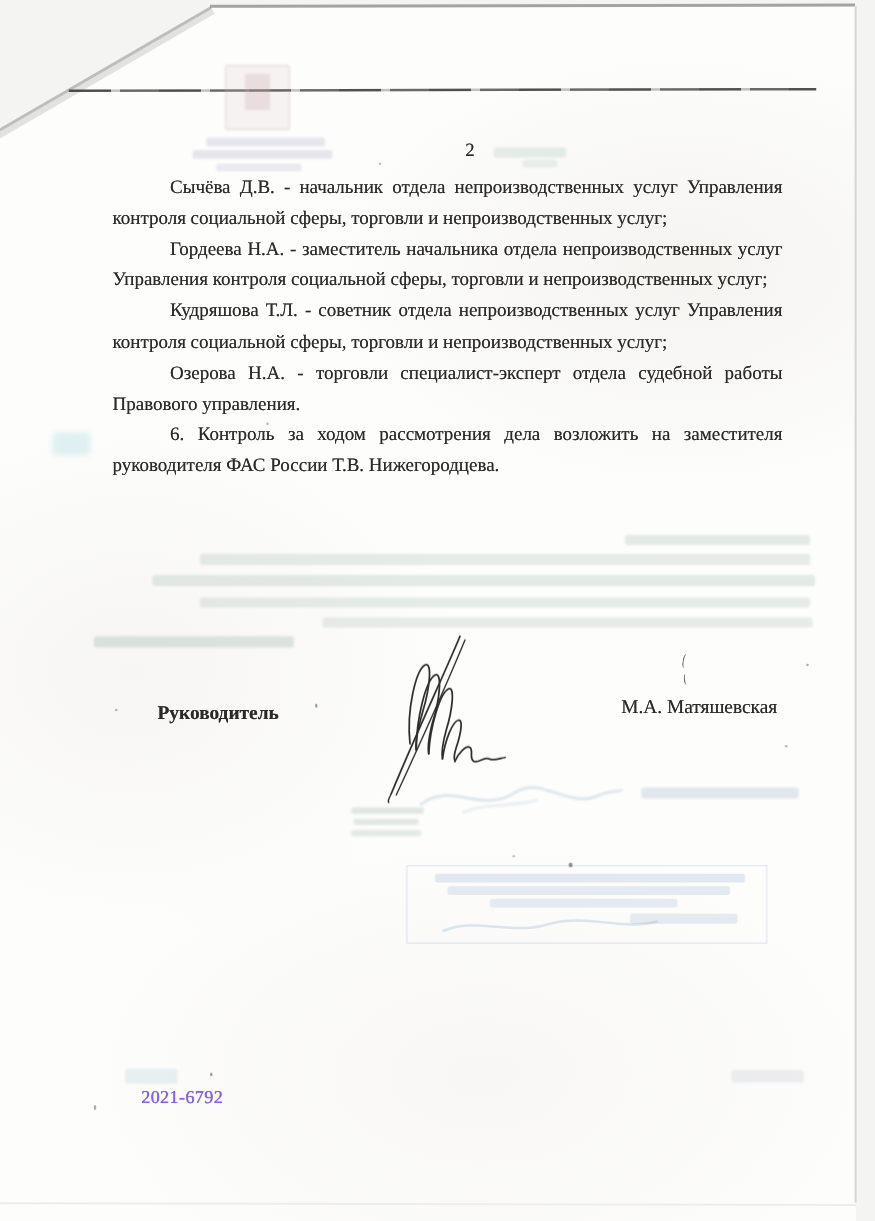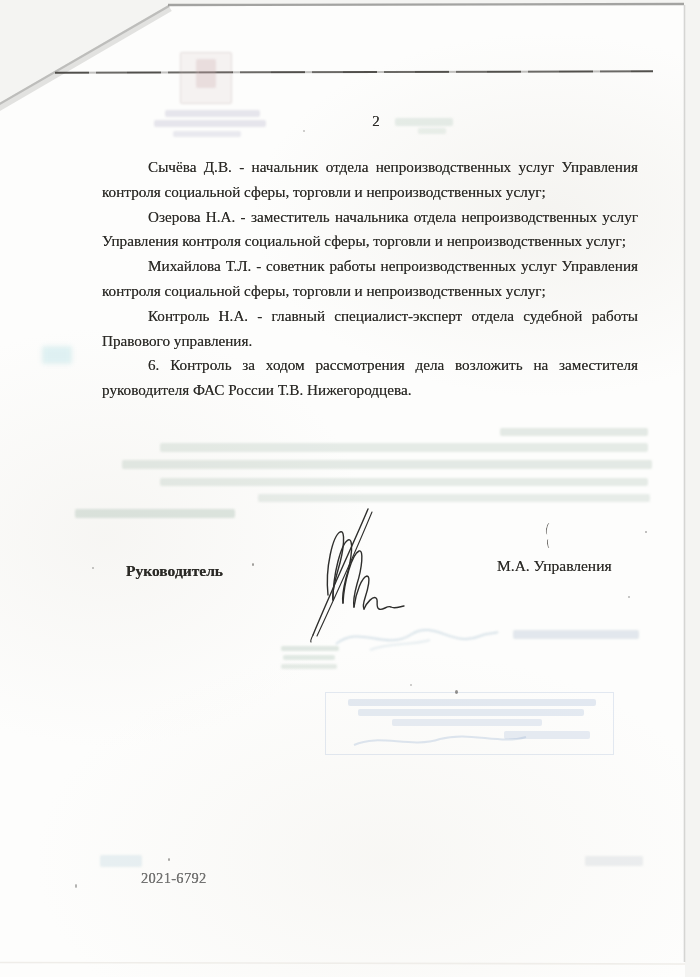--- a/index.html
+++ b/index.html
@@ -22,43 +22,42 @@
   }
   .edges{position:absolute;inset:0;pointer-events:none;}
   
   .rule{
     position:absolute;left:55px;top:71px;width:598px;height:2px;
     background:repeating-linear-gradient(90deg,
       rgba(58,56,52,.88) 0 34px, rgba(58,56,52,.30) 34px 41px, rgba(58,56,52,.75) 41px 72px);
     transform:rotate(-.12deg);
   }
   .body-text{
-    position:absolute;left:102px;top:138px;width:536px;
+    position:absolute;left:90px;top:138px;width:536px;
     font-size:15.2px;line-height:24.8px;
     color:#2b2a26;text-align:justify;
     text-shadow:0 0 .5px rgba(43,42,38,.7);
-    margin-top:17px;
   }
   .body-text p{margin:0;text-indent:46px;}
   .pageno{
     position:absolute;left:366px;top:113px;width:20px;
     font-size:15px;color:#2b2a26;text-align:center;
     text-shadow:0 0 .5px rgba(43,42,38,.7);
   }
   .sig-role{
     position:absolute;left:126px;top:562px;
     font-size:15.5px;color:#2b2a26;text-shadow:0 0 .5px rgba(43,42,38,.7);font-weight:bold;
   }
   .sig-name{
     position:absolute;left:497px;top:557px;
     font-size:15.5px;color:#2b2a26;text-shadow:0 0 .5px rgba(43,42,38,.7);
   }
   .footer-code{
-    position:absolute;left:141px;top:870px;
-    font-size:14.5px;letter-spacing:.3px;color:#737373;
+    position:absolute;left:113px;top:870px;
+    font-size:14.5px;letter-spacing:.3px;color:#8b5cf6;
     text-shadow:0 0 .6px rgba(43,42,38,.8);
   }
   .sig-svg{position:absolute;left:294px;top:503px;}
   
   .bleed{position:absolute;pointer-events:none;filter:blur(1px);}
   .bleed-bar{position:absolute;border-radius:2px;}
   .stampbox{
     position:absolute;left:325px;top:692px;width:287px;height:61px;
     border:1.5px solid rgba(150,175,210,.26);filter:blur(.6px);
   }
@@ -89,23 +88,23 @@
     <div class="bleed-bar" style="left:154px;top:120px;width:112px;height:7px;background:rgba(178,176,200,.30);"></div>
     <div class="bleed-bar" style="left:173px;top:131px;width:68px;height:6px;background:rgba(178,176,200,.26);"></div>
     <div class="bleed-bar" style="left:395px;top:118px;width:58px;height:8px;background:rgba(160,190,170,.24);"></div>
     <div class="bleed-bar" style="left:418px;top:128px;width:28px;height:6px;background:rgba(160,190,170,.20);"></div>
   </div>
 
   <div class="pageno">2</div>
 
   <div class="body-text">
     <p>Сычёва Д.В. - начальник отдела непроизводственных услуг Управления контроля социальной сферы, торговли и непроизводственных услуг;</p>
-    <p>Озерова Н.А. - заместитель начальника отдела непроизводственных услуг Управления контроля социальной сферы, торговли и непроизводственных услуг;</p>
-    <p>Михайлова Т.Л. - советник работы непроизводственных услуг Управления контроля социальной сферы, торговли и непроизводственных услуг;</p>
-    <p>Контроль Н.А. - главный специалист-эксперт отдела судебной работы Правового управления.</p>
+    <p>Гордеева Н.А. - заместитель начальника отдела непроизводственных услуг Управления контроля социальной сферы, торговли и непроизводственных услуг;</p>
+    <p>Кудряшова Т.Л. - советник отдела непроизводственных услуг Управления контроля социальной сферы, торговли и непроизводственных услуг;</p>
+    <p>Озерова Н.А. - торговли специалист-эксперт отдела судебной работы Правового управления.</p>
     <p>6. Контроль за ходом рассмотрения дела возложить на заместителя руководителя ФАС России Т.В. Нижегородцева.</p>
   </div>
 
   <div class="bleed">
     <div class="bleed-bar" style="left:500px;top:428px;width:148px;height:8px;background:rgba(155,179,164,.26);"></div>
     <div class="bleed-bar" style="left:160px;top:443px;width:488px;height:9px;background:rgba(155,179,164,.24);"></div>
     <div class="bleed-bar" style="left:122px;top:460px;width:530px;height:9px;background:rgba(155,179,164,.26);"></div>
     <div class="bleed-bar" style="left:160px;top:478px;width:488px;height:8px;background:rgba(155,179,164,.24);"></div>
     <div class="bleed-bar" style="left:258px;top:494px;width:392px;height:8px;background:rgba(155,179,164,.22);"></div>
     <div class="bleed-bar" style="left:75px;top:509px;width:160px;height:9px;background:rgba(150,175,160,.30);"></div>
@@ -118,21 +117,21 @@
     <path d="M 74,6 C 65,28 38,86 19,132"></path>
     <path d="M 78,9 C 68,33 42,92 23,133" stroke-width="1.1"></path>
     <path d="M 19,132 C 17,136 16,138 17,139" stroke-width="1.1"></path>
     <path d="M 34,92 C 31,64 39,33 46,29 C 52,26 50,47 44,67 C 40,81 38,91 39,97"></path>
     <path d="M 39,97 C 39,71 47,41 54,37 C 60,34 58,56 52,75 C 49,87 48,95 49,100"></path>
     <path d="M 49,100 C 50,79 58,51 65,48 C 70,46 68,65 63,81 C 60,92 59,99 60,104"></path>
     <path d="M 60,104 C 62,89 68,74 73,73 C 77,73 74,86 71,95 C 69,101 69,104 70,106"></path>
     <path d="M 70,106 C 73,99 79,93 82,95 C 85,97 81,104 85,106 C 89,108 93,102 97,104 C 100,106 105,104 110,103"></path>
   </svg>
 
-  <div class="sig-name">М.А. Управления</div>
+  <div class="sig-name">М.А. Матяшевская</div>
 
   <div class="squiggle" style="left:546px;top:523px;width:4px;height:12px;transform:rotate(10deg);"></div>
   <div class="squiggle" style="left:547px;top:539px;width:3px;height:9px;transform:rotate(-6deg);"></div>
 
   <div class="bleed">
     <svg width="170" height="45" viewBox="0 0 170 45" style="position:absolute;left:330px;top:612px;" fill="none" stroke="rgba(150,180,200,.35)" stroke-width="2">
       <path d="M 6,32 C 30,12 55,40 82,22 C 104,8 124,36 150,24 C 158,20 164,22 168,20"></path>
       <path d="M 40,38 C 60,30 80,34 100,28" stroke="rgba(150,180,200,.22)"></path>
     </svg>
     <div class="bleed-bar" style="left:513px;top:630px;width:126px;height:9px;background:rgba(150,170,192,.26);"></div>

